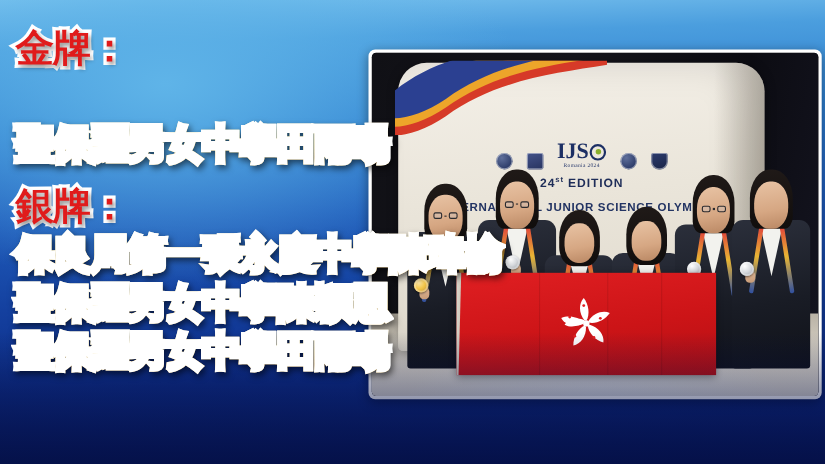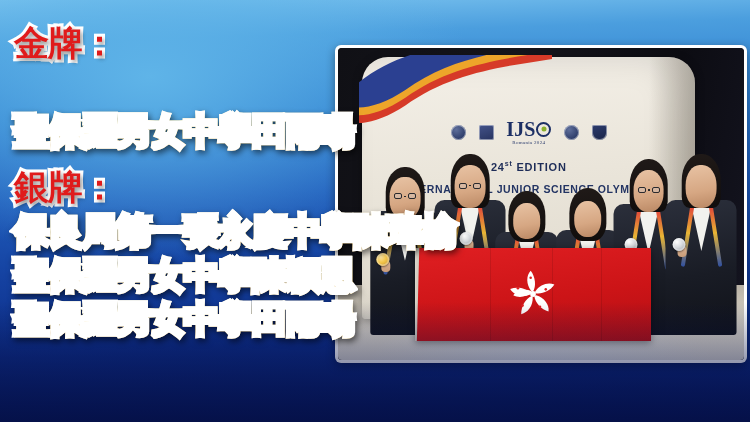--- a/index.html
+++ b/index.html
@@ -73,21 +73,21 @@
     background:linear-gradient(270deg, rgba(70,60,45,0.28) 0%, rgba(70,60,45,0) 100%);
     border-radius:0 26px 4px 0;
   }
   
   .wave { position:absolute; left:-1%; top:-1%; width:58%; height:26%; overflow:hidden; border-radius:26px 0 0 0;}
   .wave svg{ width:100%; height:100%; display:block; }
 
   
   .logos {
     position:absolute; left:12%; top:20%; width:76%; height:17%;
-    display:flex; align-items:center; justify-content:center; gap:5%;
+    display:flex; align-items:flex-end; justify-content:center; gap:5%;
   }
   .seal { width:15px; height:15px; border-radius:50%;
     background:radial-gradient(circle at 35% 30%, #5f6f9b 0%, #2d3c69 70%, #1b2647 100%);
     box-shadow:0 0 0 1px rgba(255,255,255,0.45) inset; flex:none; }
   .seal.sq { border-radius:2px;
     background:linear-gradient(160deg,#44538a 0%,#27335f 100%); }
   .seal.shield{ border-radius:2px 2px 7px 7px;
     background:linear-gradient(160deg,#2c3b6d 0%,#1a2446 100%); }
   .ijso-logo { display:flex; flex-direction:column; align-items:center; line-height:1; flex:none; }
   .ijso-word { font-family:"Liberation Serif", serif; font-weight:bold; font-size:20px;

